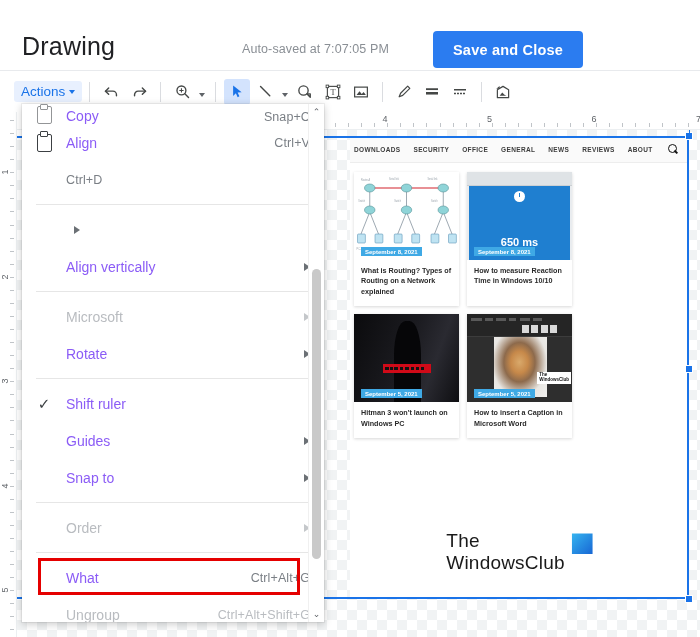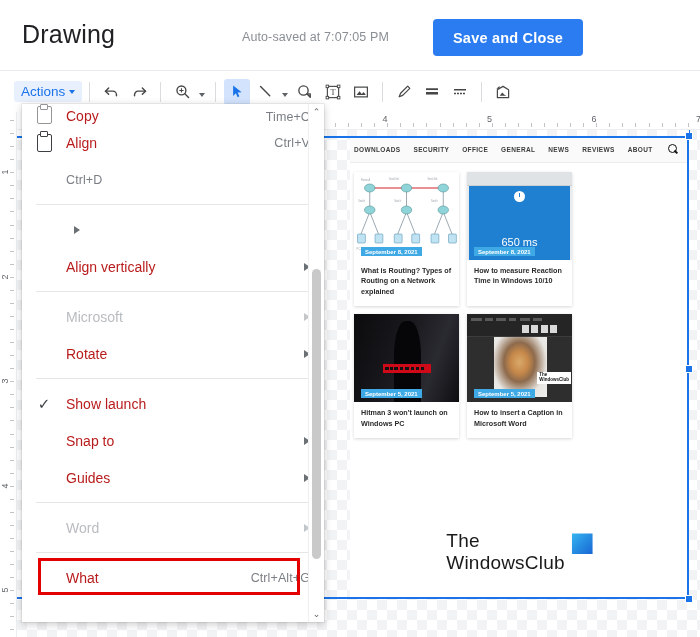--- a/index.html
+++ b/index.html
@@ -5,21 +5,21 @@
   html,body{margin:0;padding:0;}
   body{
     width:700px;height:637px;overflow:hidden;
     background:#ffffff;
     font-family:"Liberation Sans","DejaVu Sans",sans-serif;
     -webkit-font-smoothing:antialiased;
   }
   #app{position:relative;width:700px;height:637px;overflow:hidden;background:#fff;}
 
   
-  .header{position:absolute;left:0;top:0;width:608px;height:70px;background:#fff;}
+  .header{position:absolute;left:0;top:12px;width:608px;height:70px;background:#fff;}
   .doc-title{position:absolute;left:22px;top:20px;font-size:25px;color:#202124;letter-spacing:.2px;}
   .autosave{position:absolute;left:242px;top:30px;font-size:12.5px;color:#8a8f95;letter-spacing:.1px;}
   .save-btn{
     position:absolute;right:25px;top:19px;height:37px;min-width:150px;
     background:#2b7cf0;color:#fff;border:none;border-radius:4px;
     font-size:14.5px;font-weight:bold;letter-spacing:.2px;cursor:pointer;
     font-family:"Liberation Sans","DejaVu Sans",sans-serif;
     display:flex;align-items:center;justify-content:center;
   }
 
@@ -76,21 +76,21 @@
          font-weight:bold;padding:1.5px 4px;white-space:nowrap;}
   .card-title{font-size:7.2px;font-weight:bold;color:#2b2b2b;line-height:1.45;padding:6px 7px 9px 7px;}
 
   
   .th-network{background:#fff;}
   .th-network svg{width:100%;height:100%;display:block;}
   .th-browser{background:#e9ecef;}
   .th-browser .bar{height:13px;background:#dfe3e6;border-bottom:1px solid #ccd0d3;}
   .th-browser .blue{position:absolute;left:2px;right:2px;top:14px;bottom:0;background:#1f7fd0;
      display:flex;flex-direction:column;align-items:center;justify-content:center;gap:2px;}
-  .th-browser .ms{color:#fff;font-size:11px;font-weight:normal;margin-top:32px;}
+  .th-browser .ms{color:#fff;font-size:11px;font-weight:bold;margin-top:32px;}
   .th-browser .sub{color:#cfe6f7;font-size:4px;}
   .clock{width:11px;height:11px;border-radius:50%;background:#fff;position:relative;}
   .clock::after{content:"";position:absolute;left:5px;top:2px;width:1.2px;height:4px;background:#1f7fd0;}
   .th-dark{background:linear-gradient(110deg,#0b0b0d 0%,#1b1b20 48%,#2a2a31 72%,#0e0e11 100%);}
   .th-dark .figure{position:absolute;left:38%;top:8%;width:26%;height:92%;background:#060608;
      border-radius:42% 42% 0 0;filter:blur(.3px);}
   .th-dark .redbar{position:absolute;left:28%;top:56%;width:45%;height:9px;background:#cf0a18;}
   .th-dark .redbar i{position:absolute;top:3px;height:3px;background:#111;}
   .th-word{background:#2e2e2e;}
   .th-word .ribbon{height:22px;background:#252525;border-bottom:1px solid #3c3c3c;position:relative;}
@@ -112,21 +112,21 @@
   
   .sel-frame{position:absolute;pointer-events:none;}
   .sel-frame .edge{position:absolute;background:#1a73e8;}
   .hdl{position:absolute;width:8px;height:8px;background:#1a73e8;border:1px solid #fff;box-sizing:border-box;}
 
   
   .menu{position:absolute;left:22px;top:104px;width:302px;height:518px;background:#fff;
         box-shadow:0 2px 8px rgba(0,0,0,.22),0 0 0 1px rgba(0,0,0,.05);z-index:40;overflow:hidden;}
   .mi{position:relative;height:37px;display:flex;align-items:center;padding:0 14px 0 0;box-sizing:border-box;cursor:pointer;}
   .mi .ic{width:44px;display:flex;align-items:center;justify-content:center;color:#3c4043;}
-  .mi .lbl{flex:1;font-size:14px;color:#b91c1c;}
+  .mi .lbl{flex:1;font-size:14px;color:#8b5cf6;}
   .mi .sc{font-size:12.5px;color:#7a7f85;letter-spacing:.1px;}
   .mi .arrow{width:0;height:0;border-top:4px solid transparent;border-bottom:4px solid transparent;
              border-left:6px solid #6b7075;margin-left:8px;}
   .mi.disabled .lbl,.mi.disabled .sc{color:#b9bcc0;}
   .mi.disabled .arrow{border-left-color:#c4c7ca;}
   .mi.cut{height:20px;align-items:flex-end;overflow:hidden;}
   .mdiv{height:1px;background:#e6e6e6;margin:6px 0 6px 14px;}
   .mhl{position:absolute;left:16px;width:262px;height:37px;border:3px solid #e50000;box-sizing:border-box;z-index:45;pointer-events:none;}
 
   .mscroll{position:absolute;right:0;top:0;width:15px;height:518px;background:#fff;border-left:1px solid #f0f0f0;}
@@ -471,21 +471,21 @@
     </div>
   </div>
 
   <div class="menu">
     <div id="menu-items">
         <div class="mi cut">
           <div class="ic">
             <span class="clip-ic" style="opacity:.55"></span>
           </div>
           <div class="lbl">Copy</div>
-          <div class="sc">Time+C</div>
+          <div class="sc">Snap+C</div>
         </div>
         <div class="mi">
           <div class="ic">
             <span class="clip-ic"></span>
           </div>
           <div class="lbl">Align</div>
           <div class="sc">Ctrl+V</div>
         </div>
         <div class="mi">
           <div class="ic"></div>
@@ -510,43 +510,48 @@
         <div class="mi">
           <div class="ic"></div>
           <div class="lbl">Rotate</div>
           <div class="arrow"></div>
         </div>
         <div class="mdiv"></div>
         <div class="mi">
           <div class="ic">
             <span class="check-ic">✓</span>
           </div>
-          <div class="lbl">Show launch</div>
+          <div class="lbl">Shift ruler</div>
+        </div>
+        <div class="mi">
+          <div class="ic"></div>
+          <div class="lbl">Guides</div>
+          <div class="arrow"></div>
         </div>
         <div class="mi">
           <div class="ic"></div>
           <div class="lbl">Snap to</div>
-          <div class="arrow"></div>
-        </div>
-        <div class="mi">
-          <div class="ic"></div>
-          <div class="lbl">Guides</div>
           <div class="arrow"></div>
         </div>
         <div class="mdiv"></div>
         <div class="mi disabled">
           <div class="ic"></div>
-          <div class="lbl">Word</div>
+          <div class="lbl">Order</div>
           <div class="arrow"></div>
         </div>
         <div class="mdiv"></div>
         <div class="mi">
           <div class="ic"></div>
           <div class="lbl">What</div>
           <div class="sc">Ctrl+Alt+G</div>
+        </div>
+        <div class="mi disabled">
+          <div class="ic"></div>
+          <div class="lbl">Ungroup</div>
+          <div class="sc">Ctrl+Alt+Shift+G</div>
         </div>
       </div>
     <div class="mhl" id="mhl" style="top: 454px; border-color: rgb(229, 0, 0);"></div>
     <div class="mscroll">
       <div class="arrow-btn">⌃</div>
       <div class="mthumb"></div>
       <div class="arrow-btn" style="position:absolute;bottom:0;left:0;width:15px;">⌄</div>
     </div>
   </div>
 

